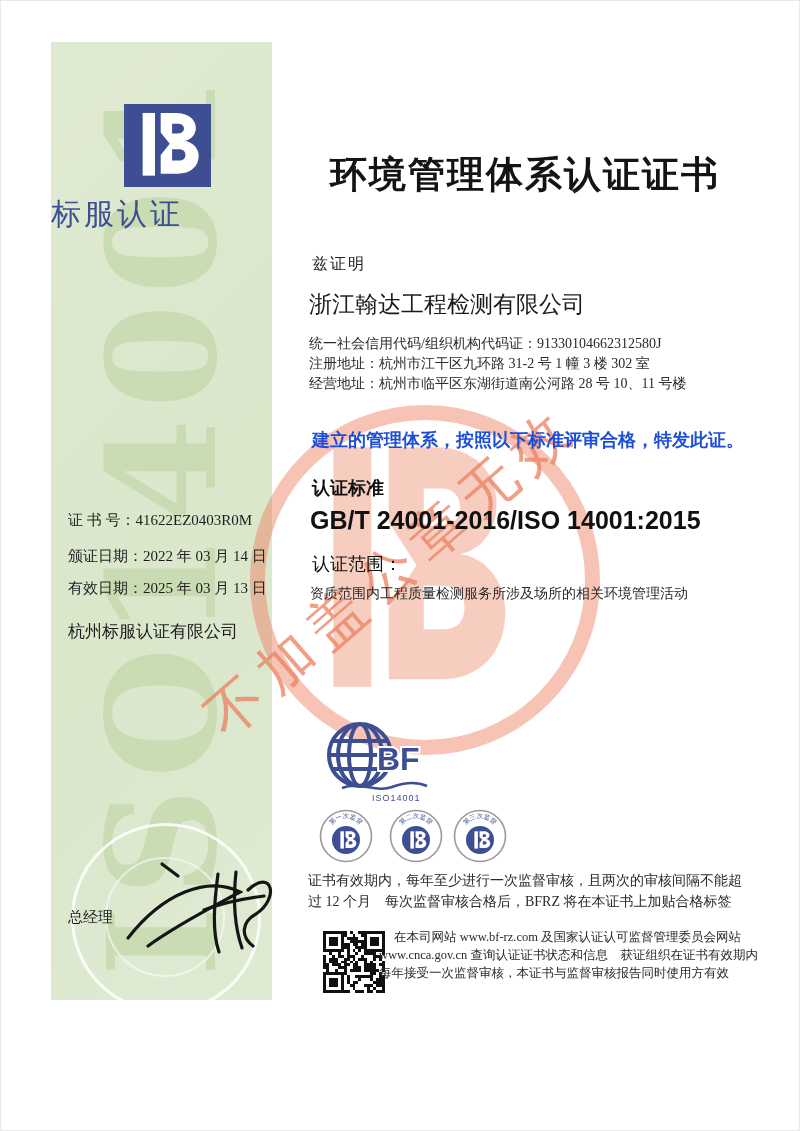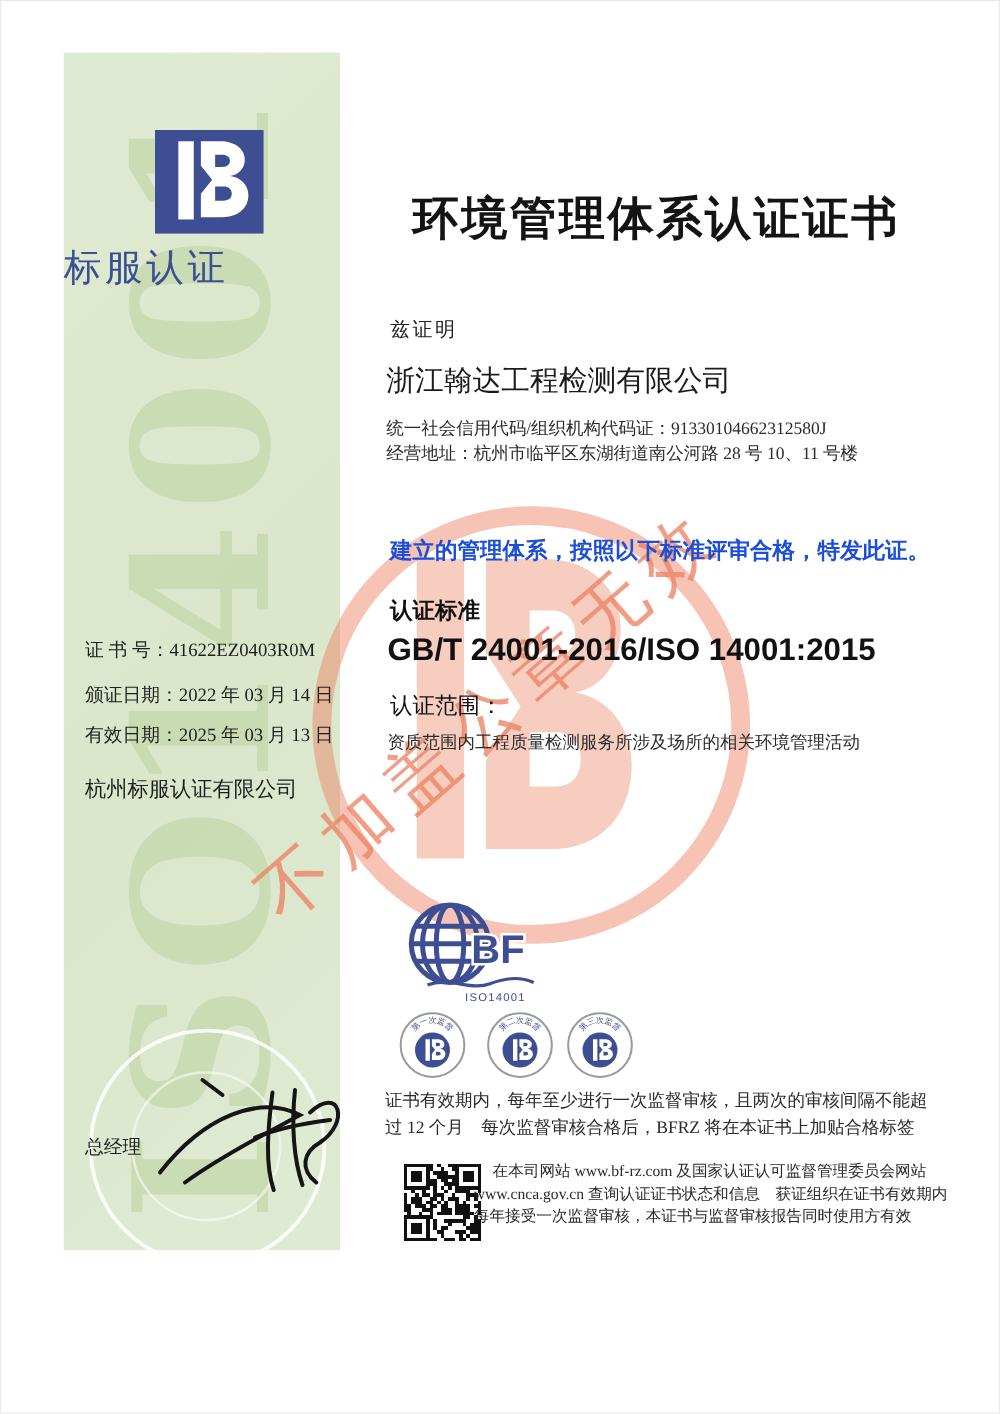--- a/index.html
+++ b/index.html
@@ -108,20 +108,21 @@
       <path d="M82,58 C102,50 126,46 142,44"></path>
       <path d="M126,38 C150,16 158,46 134,62 C120,70 118,84 131,94"></path>
     </g>
   </svg>
 
   <div class="abs title">环境管理体系认证证书</div>
   <div class="abs intro">兹证明</div>
   <div class="abs company">浙江翰达工程检测有限公司</div>
   <div class="abs info">
     <div>统一社会信用代码/组织机构代码证：91330104662312580J</div>
+    <div>注册地址：杭州市江干区九环路 31-2 号 1 幢 3 楼 302 室</div>
     <div>经营地址：杭州市临平区东湖街道南公河路 28 号 10、11 号楼</div>
   </div>
   <div class="abs statement">建立的管理体系，按照以下标准评审合格，特发此证。</div>
   <div class="abs stdlabel">认证标准</div>
   <div class="abs standard">GB/T 24001-2016/ISO 14001:2015</div>
   <div class="abs scopelabel">认证范围：</div>
   <div class="abs scopetext">资质范围内工程质量检测服务所涉及场所的相关环境管理活动</div>
 
   <svg class="abs globe" viewBox="0 0 104 74">
     <defs>

